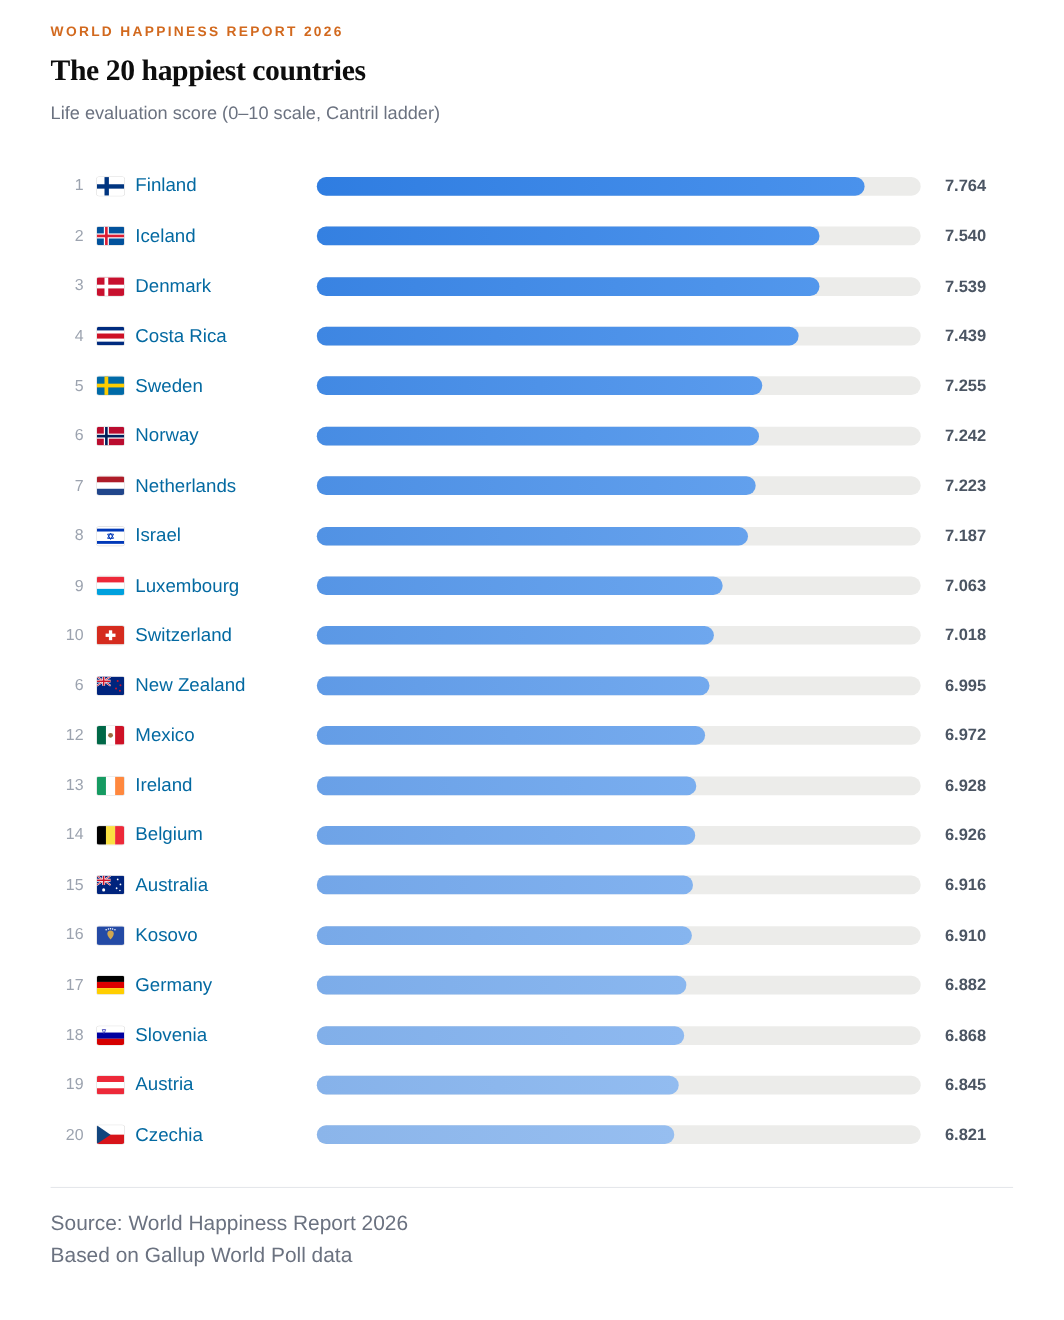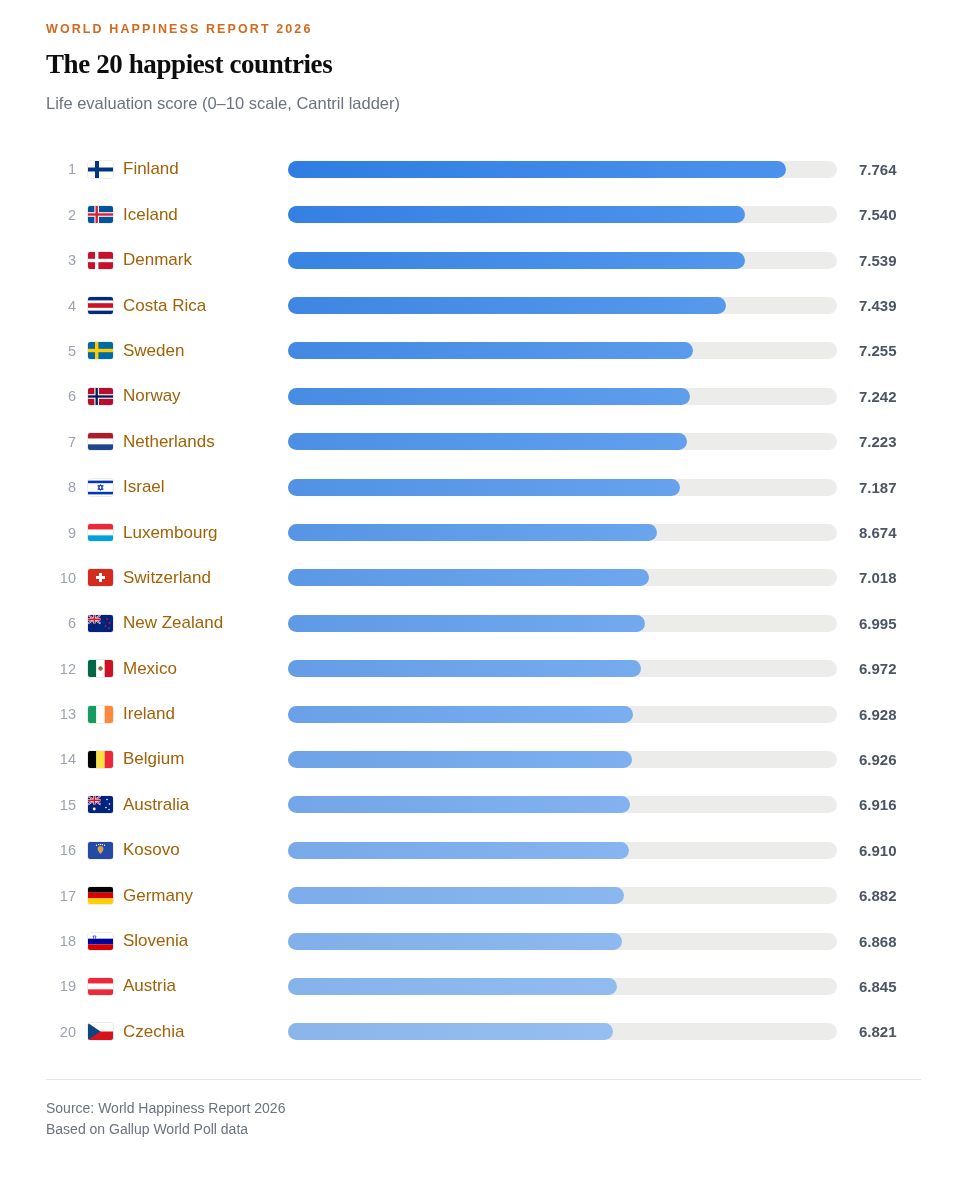--- a/index.html
+++ b/index.html
@@ -67,21 +67,21 @@
     margin-right: 10px;
     border-radius: 2px;
     overflow: hidden;
     box-shadow: 0 0 0 0.5px rgba(0,0,0,0.14);
     position: relative;
     display: block;
   }
   .flag svg { display: block; width: 25px; height: 17px; }
   .country {
     font-size: 17px;
-    color: #a16207;
+    color: #0369a1;
     flex: none;
     width: 165px;
     white-space: nowrap;
     overflow: hidden;
   }
   .track {
     position: relative;
     height: 17px;
     background: #ececea;
     border-radius: 9px;
@@ -102,21 +102,21 @@
     flex: none;
   }
   .divider {
     margin: 24px 0 0 0;
     border: none;
     border-top: 1px solid #e5e7eb;
     width: 100%;
   }
   .footer {
     margin-top: 18px;
-    font-size: 14px;
+    font-size: 19px;
     color: #6b7280;
     line-height: 1.55;
   }
 </style>
 </head>
 <body>
 
 <div class="page">
 
   <div class="eyebrow">World Happiness Report 2026</div>
@@ -257,21 +257,21 @@
           <svg viewBox="0 0 25 17">
             <rect width="25" height="5.67" fill="#ed2939"></rect>
             <rect y="5.67" width="25" height="5.66" fill="#fff"></rect>
             <rect y="11.33" width="25" height="5.67" fill="#00a1de"></rect>
           </svg>
         </span>
         <div class="country">Luxembourg</div>
         <div class="track">
           <div class="fill" style="width: 67.2838%; background: linear-gradient(90deg, rgb(86, 149, 229) 0%, rgb(106, 165, 238) 100%);"></div>
         </div>
-        <div class="score">8.674</div>
+        <div class="score">7.063</div>
       </div>
       <div class="row">
         <div class="rank">10</div>
         <span class="flag">
           <svg viewBox="0 0 25 17">
             <rect width="25" height="17" fill="#d52b1e"></rect>
             <rect x="11" y="4" width="3" height="9" fill="#fff"></rect>
             <rect x="8" y="7" width="9" height="3" fill="#fff"></rect>
           </svg>
         </span>

